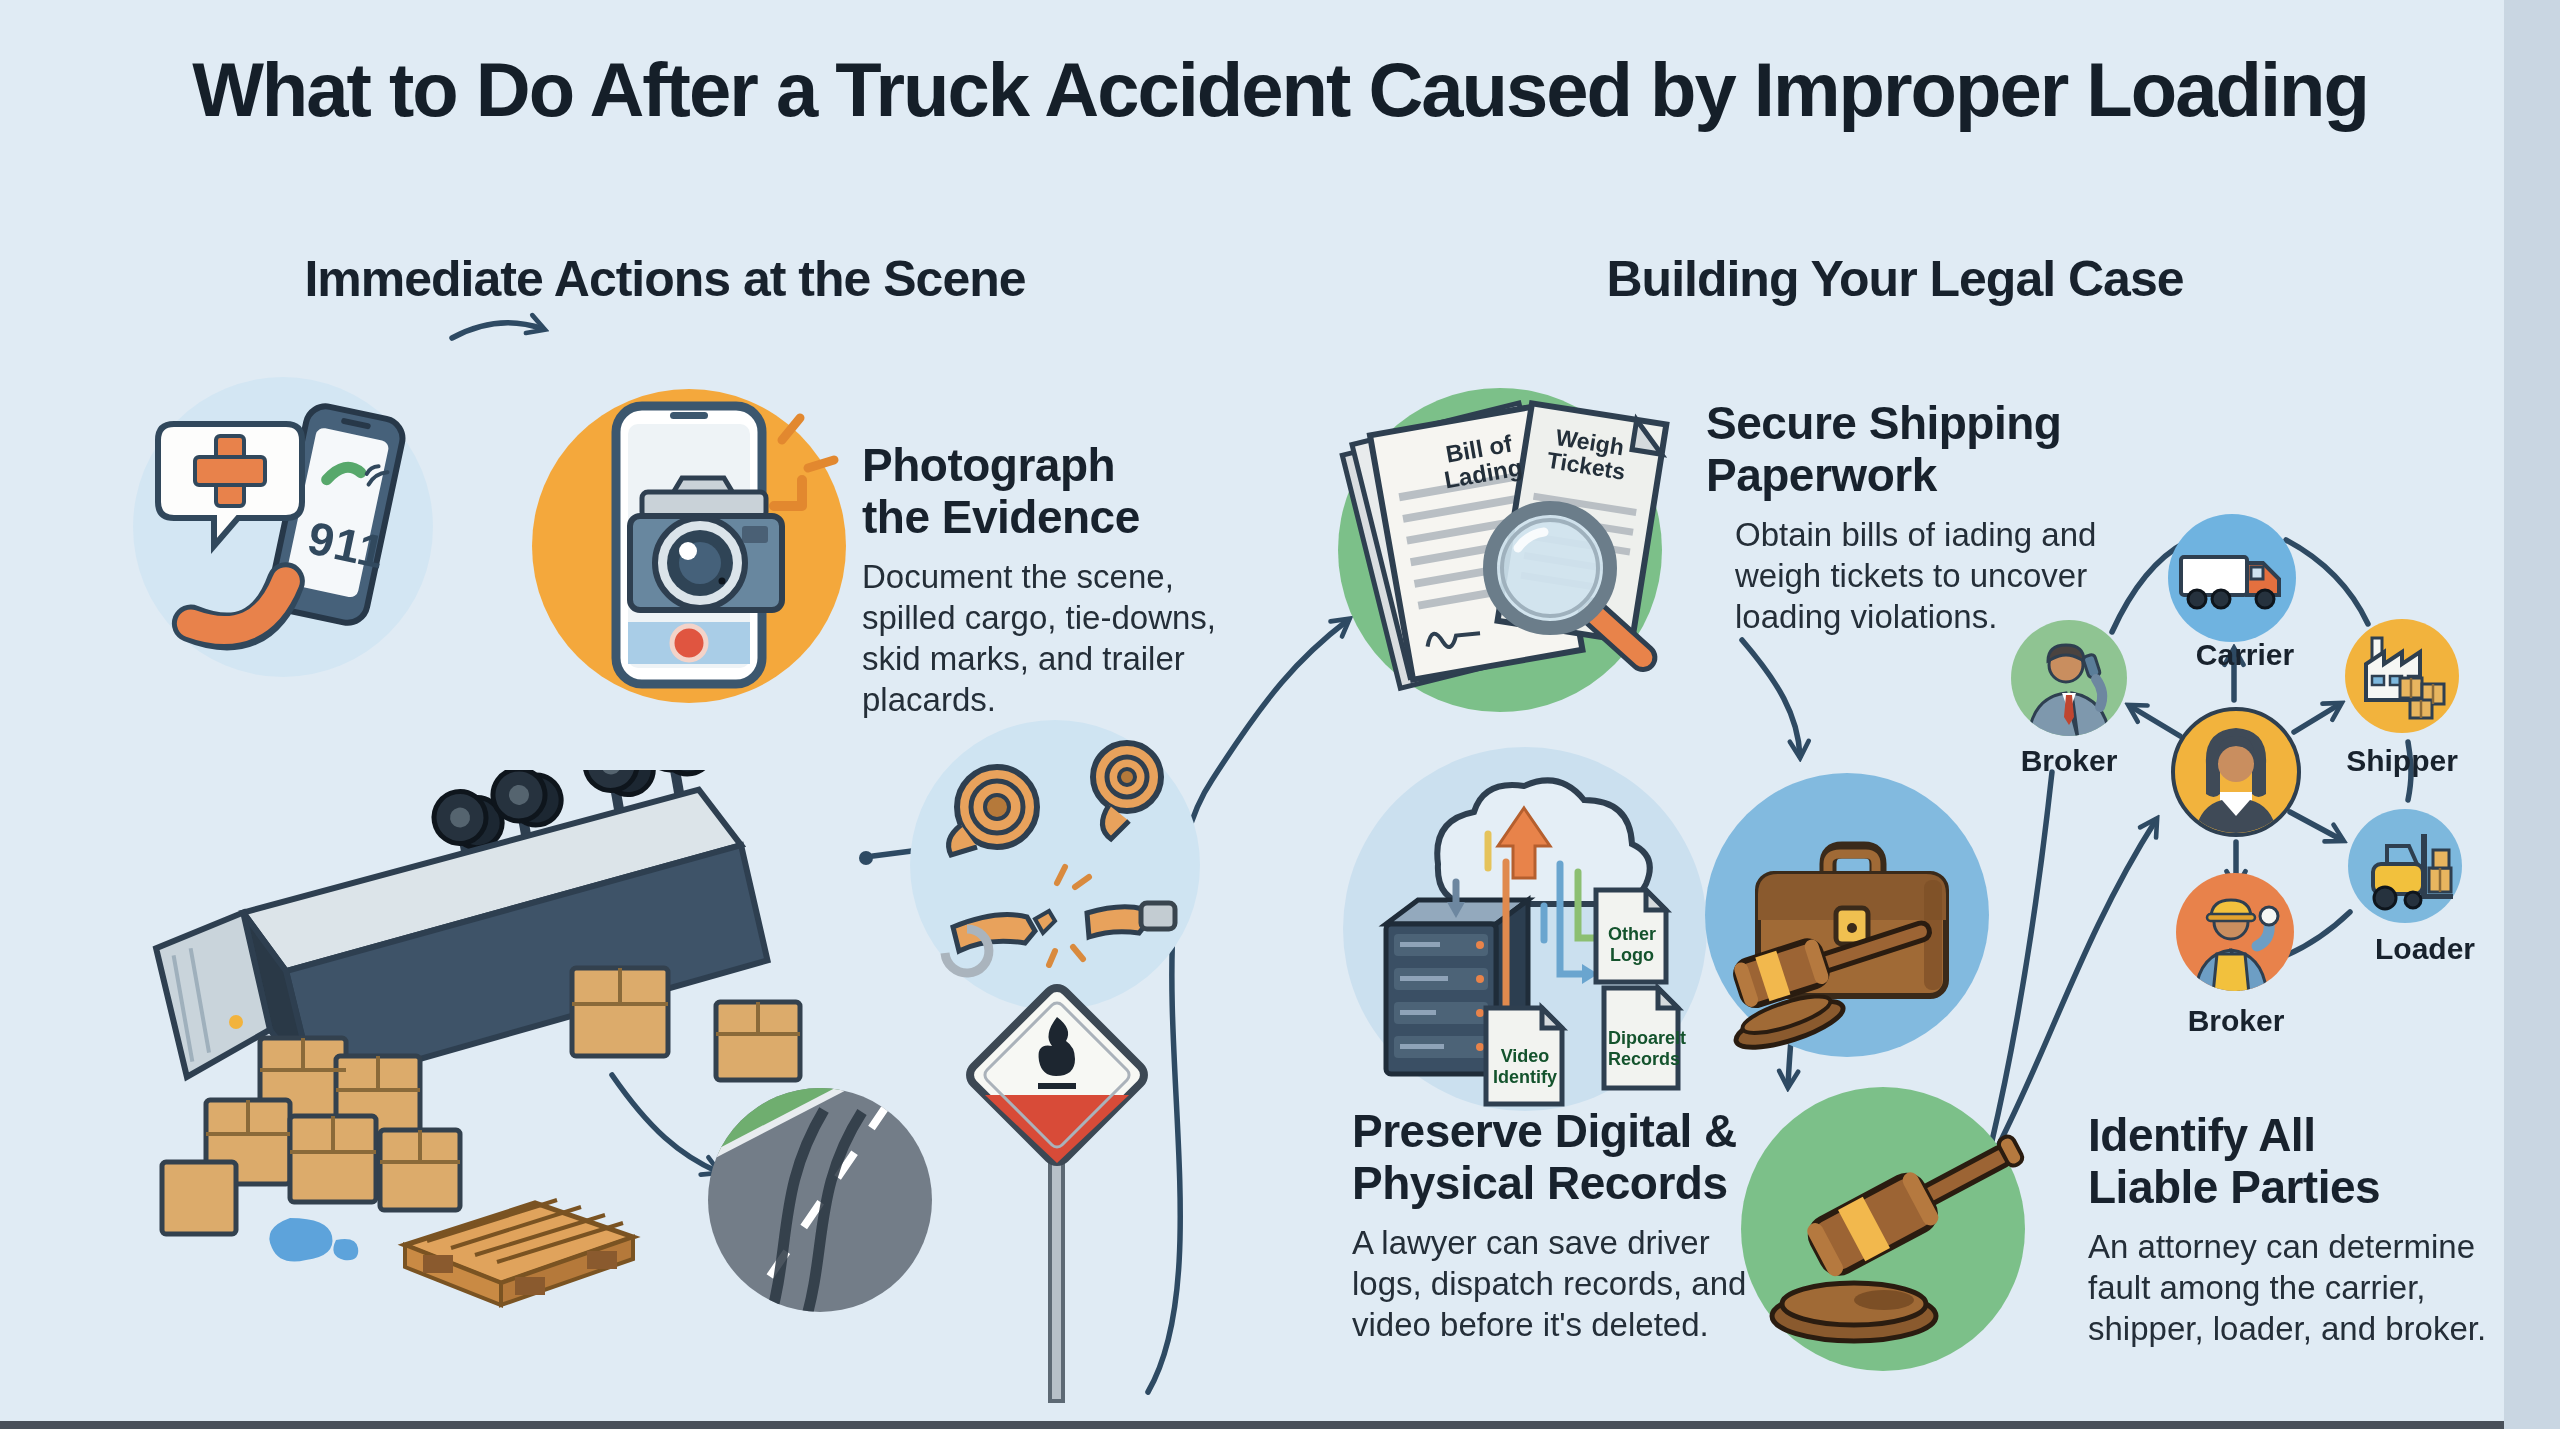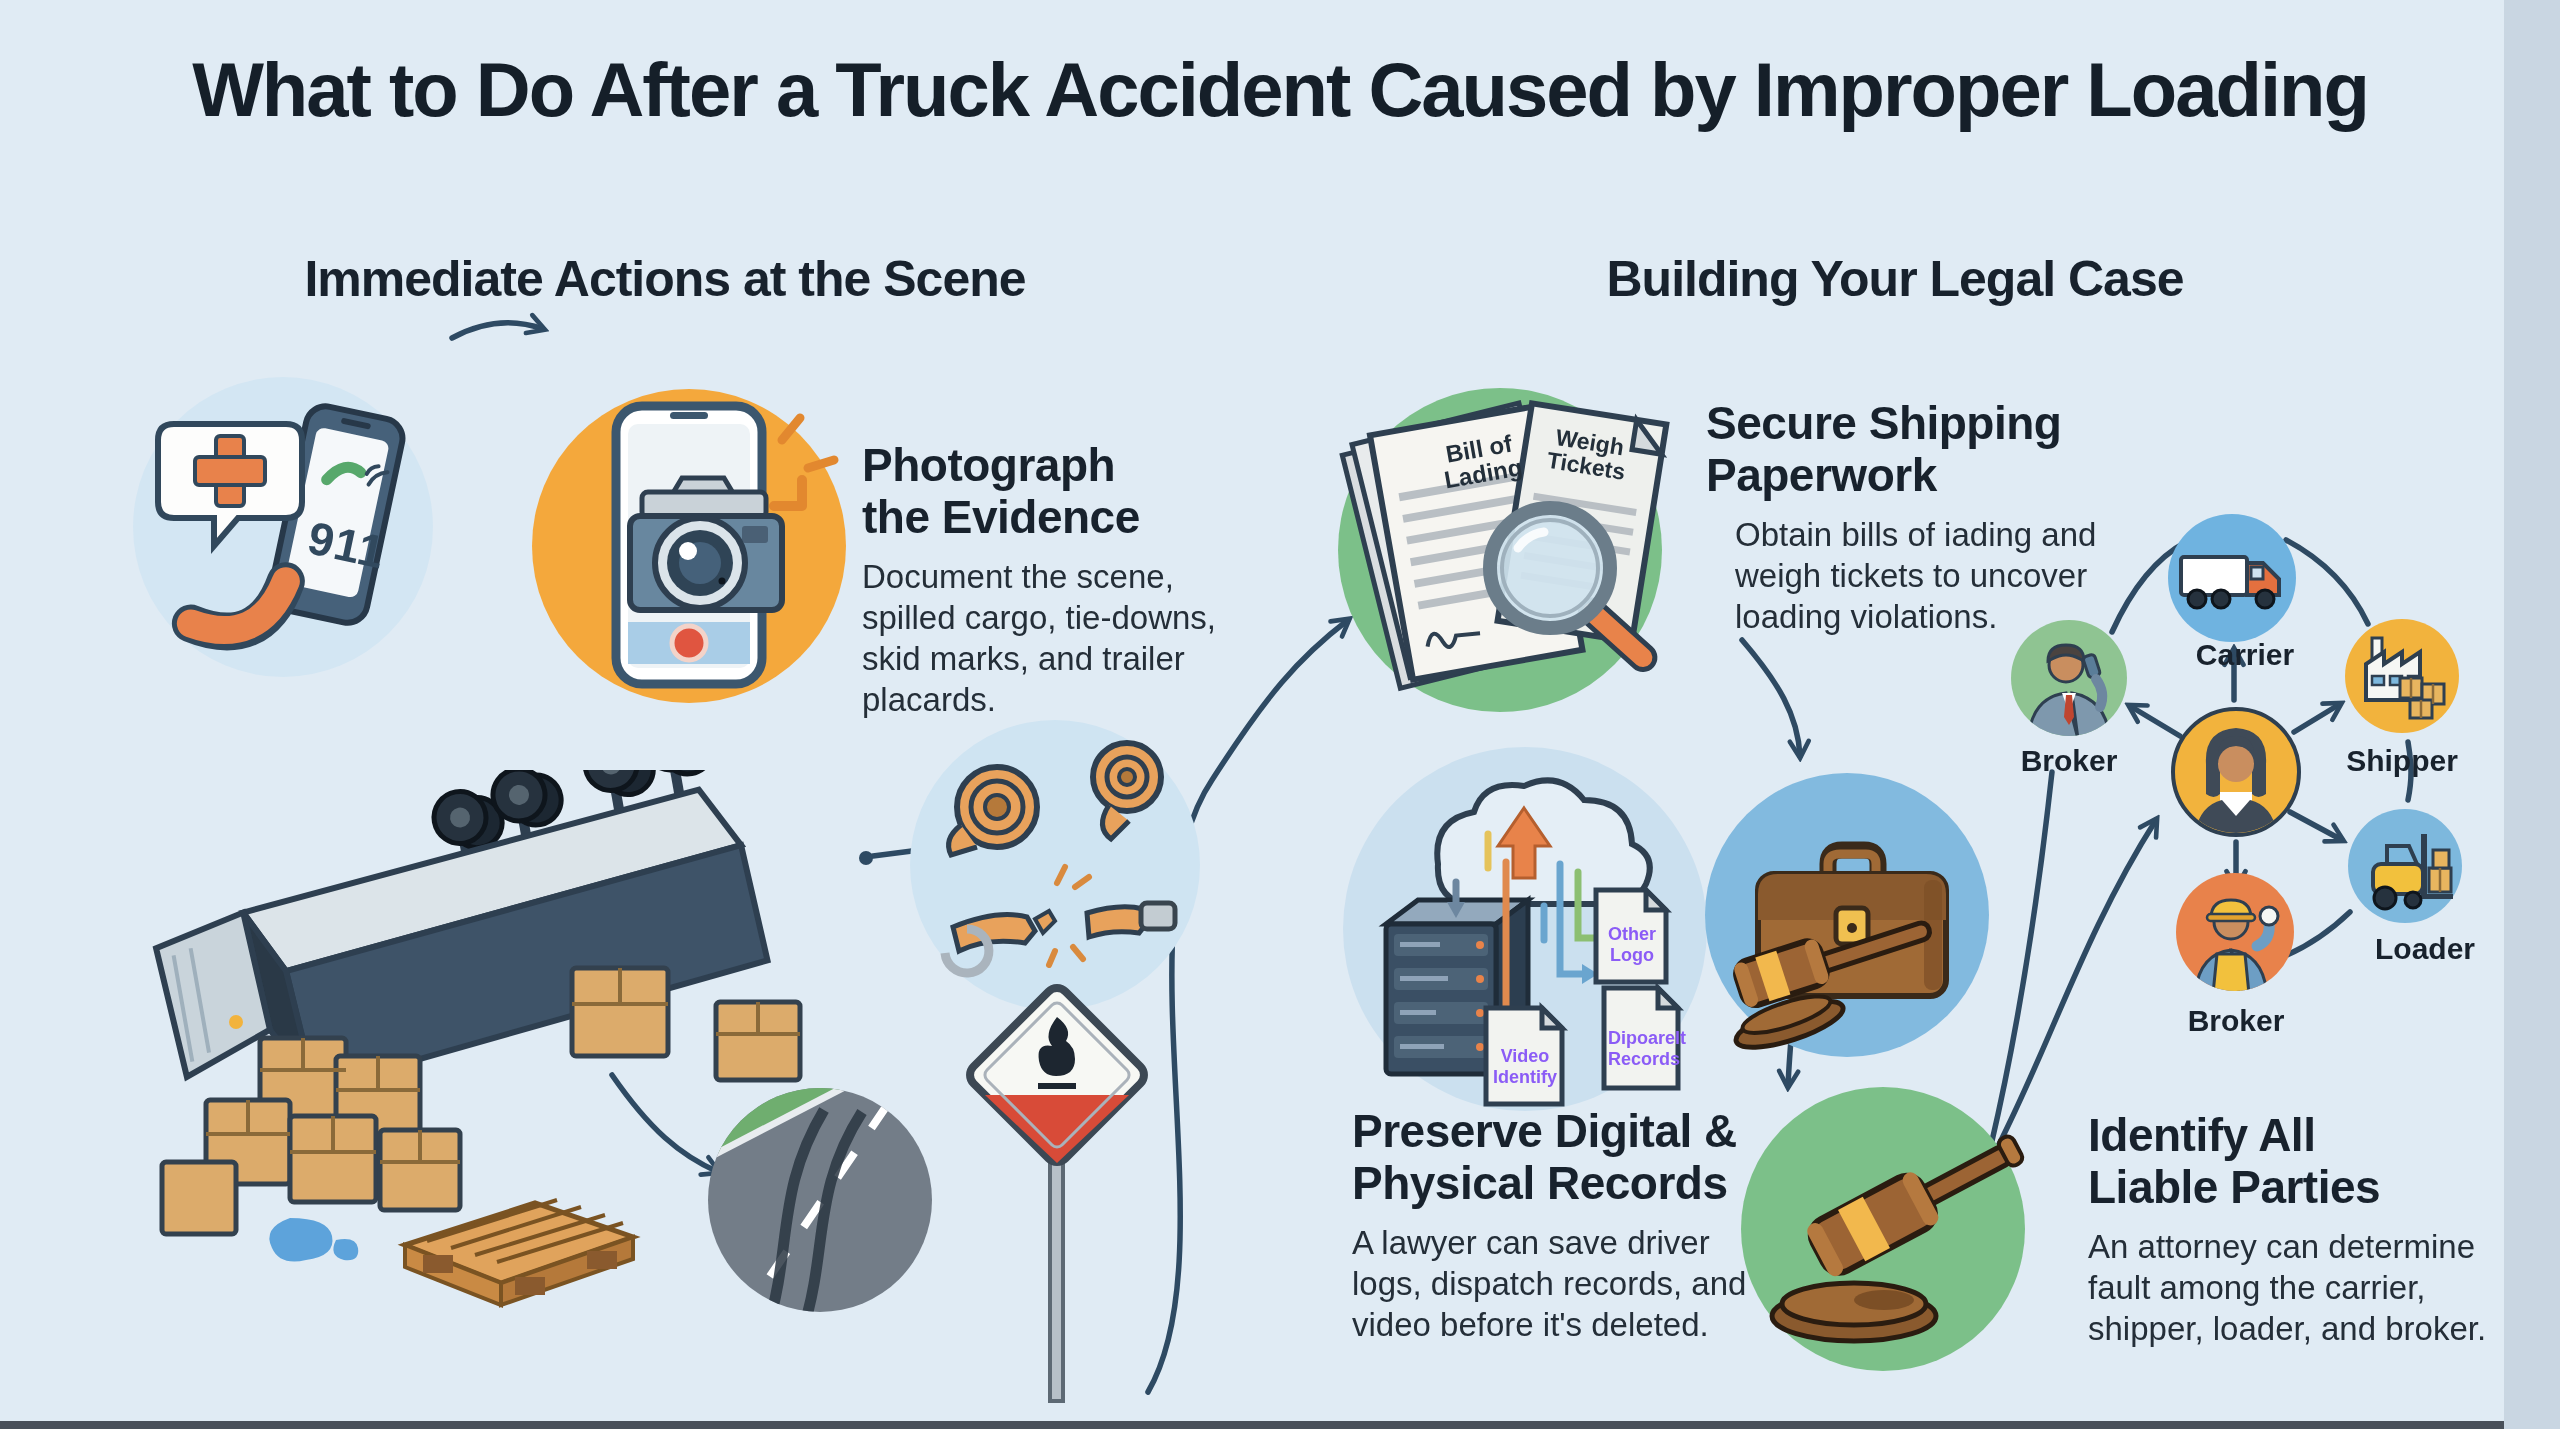--- a/index.html
+++ b/index.html
@@ -18,21 +18,21 @@
     margin:0;position:absolute;top:250px;font-size:50px;font-weight:700;
     letter-spacing:-1px;color:#18222d;text-align:center;
   }
   .step-text h3{margin:0;font-size:46px;font-weight:700;line-height:1.12;color:#18222d;letter-spacing:-0.5px;}
   .step-text p{margin:14px 0 0 0;font-size:33px;line-height:1.24;color:#242e38;}
   .party-label{
     position:absolute;font-size:30px;font-weight:700;color:#18222d;text-align:center;
     transform:translateX(-50%);white-space:nowrap;
   }
   .doc-label{
-    position:absolute;font-size:18px;font-weight:700;color:#8b5cf6;
+    position:absolute;font-size:18px;font-weight:700;color:#14532d;
     text-align:center;line-height:1.15;
   }
   .tilt-label{position:absolute;font-weight:700;color:#232f3a;text-align:center;line-height:1.05;}
   .phone-911{
     position:absolute;font-size:46px;font-weight:700;color:#31495e;
     transform:rotate(12deg);letter-spacing:1px;
   }
   .bottom-bar{position:absolute;left:0;bottom:0;width:2560px;height:8px;background:#49505a;}
   svg{display:block;}
 </style>

